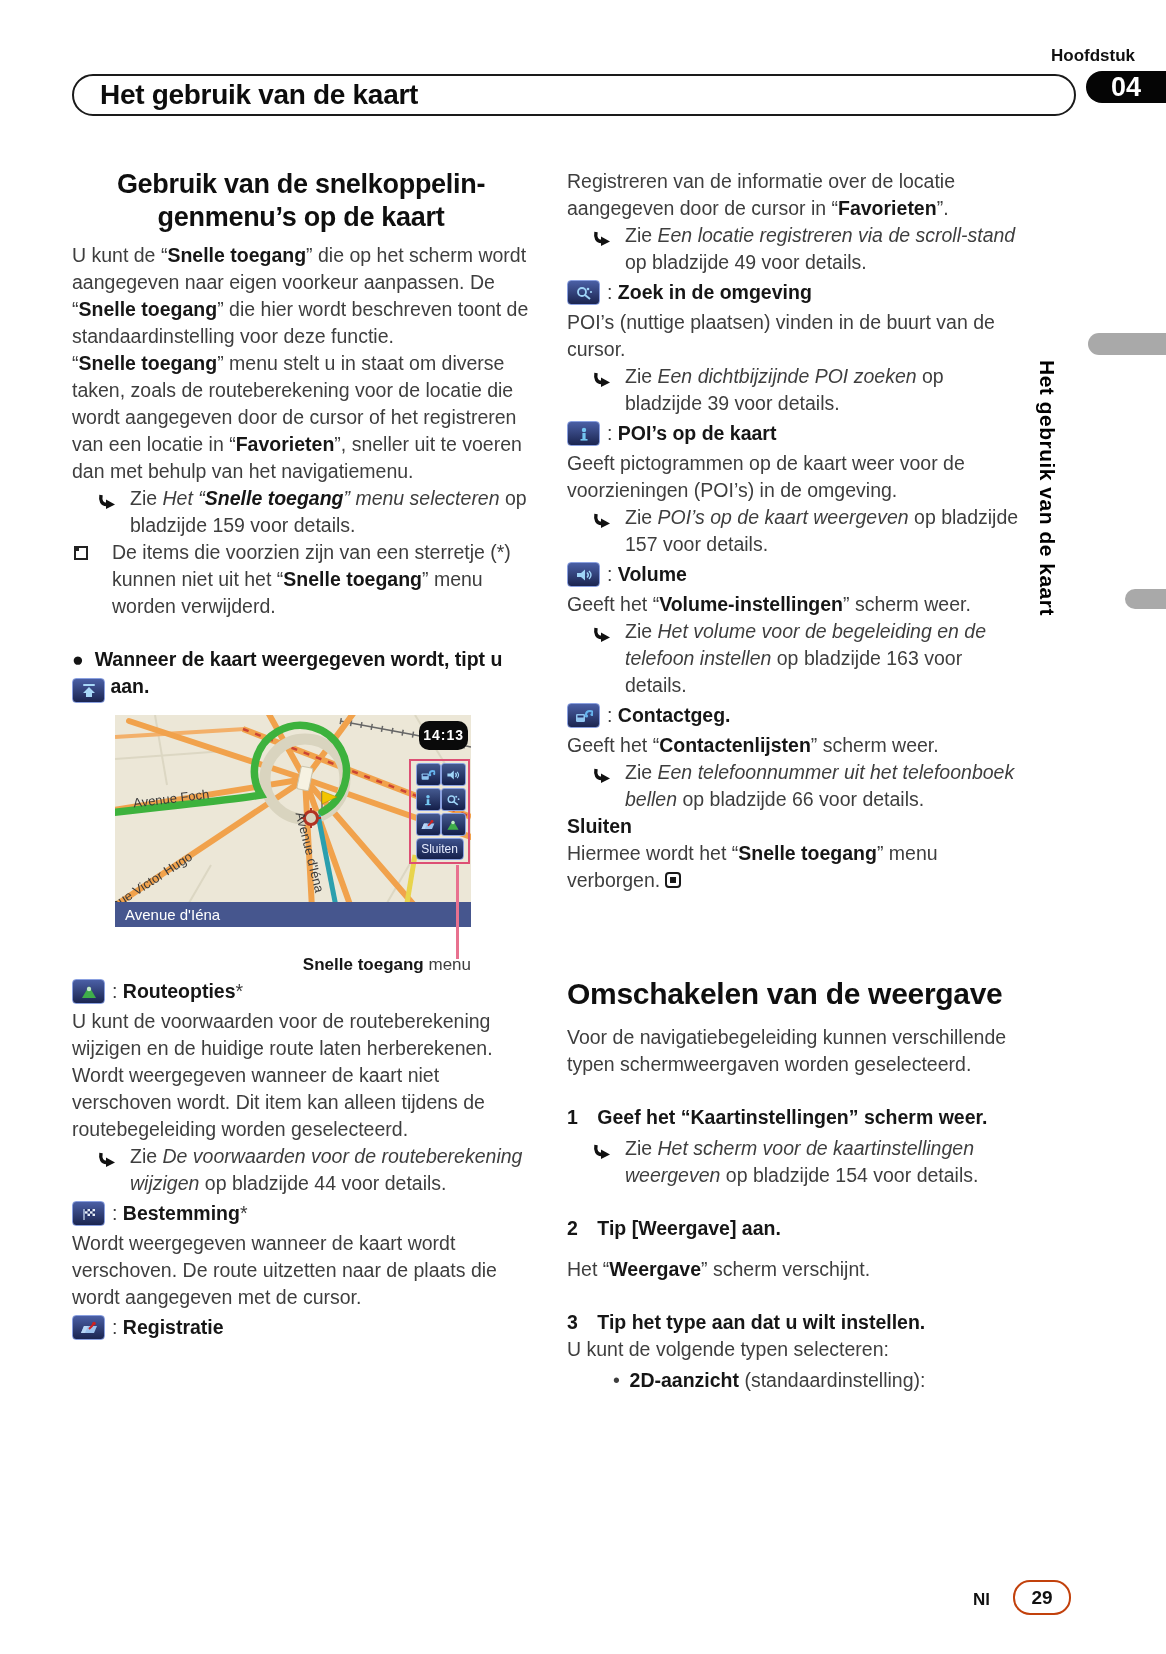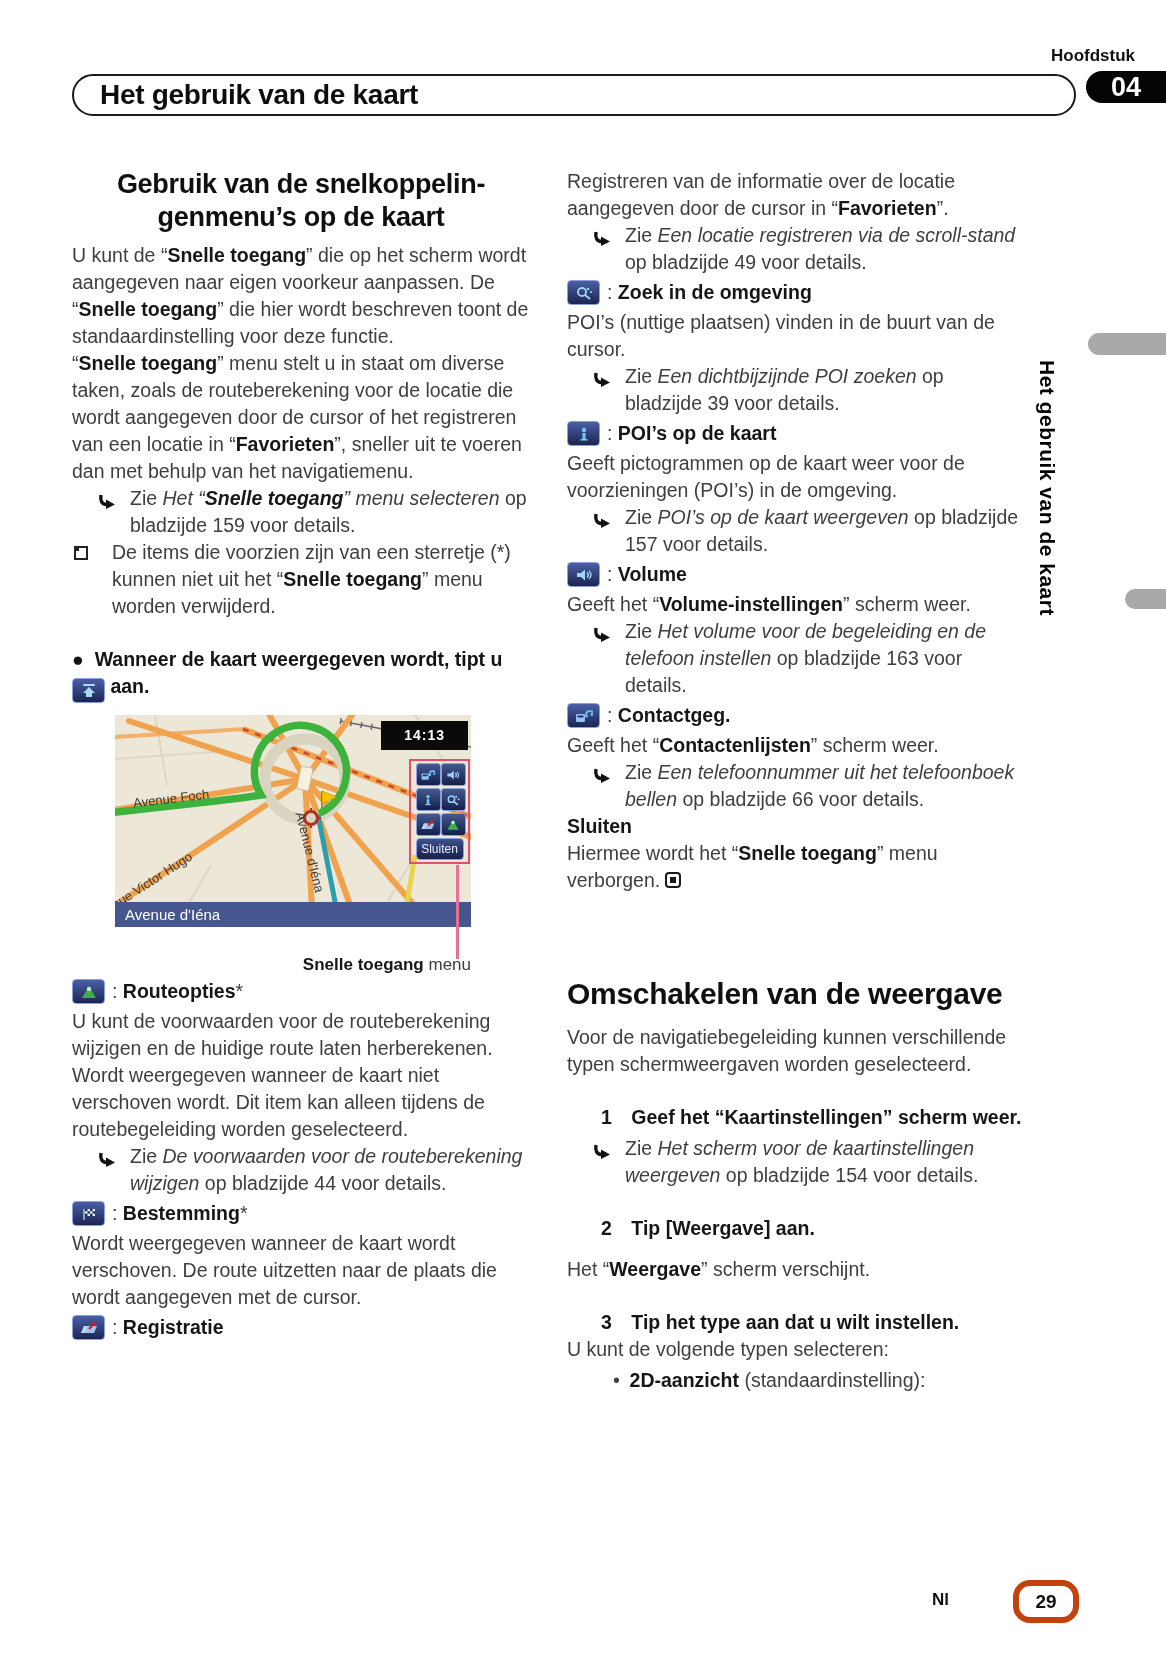--- a/index.html
+++ b/index.html
@@ -19,57 +19,57 @@
              color:#0d0d0d;letter-spacing:-0.3px;}
   .chapter-badge{position:absolute;left:1086px;top:71px;width:80px;height:32px;background:#050505;
                  border-radius:23px 0 0 23px;color:#fff;font-size:27px;font-weight:bold;
                  display:flex;align-items:center;justify-content:center;}
   
   .side-tab-1{position:absolute;left:1088px;top:333px;width:78px;height:22px;background:#a9a9a9;border-radius:12px 0 0 12px;}
   .side-tab-2{position:absolute;left:1125px;top:589px;width:41px;height:20px;background:#a9a9a9;border-radius:11px 0 0 11px;}
   .vtitle{position:absolute;left:1034px;top:360px;writing-mode:vertical-rl;font-size:21px;
           font-weight:bold;color:#000;letter-spacing:0.5px;}
   
-  .lang-code{position:absolute;left:932px;top:1586px;font-size:17px;font-weight:bold;color:#111;}
-  .page-pill{position:absolute;left:1013px;top:1580px;width:54px;height:31px;border:6px solid #c2410c;
+  .lang-code{position:absolute;left:973px;top:1586px;font-size:17px;font-weight:bold;color:#111;}
+  .page-pill{position:absolute;left:1013px;top:1580px;width:54px;height:31px;border:2px solid #c2410c;
              border-radius:17px;display:flex;align-items:center;justify-content:center;
              font-size:19px;font-weight:bold;color:#111;}
   
   .colL{position:absolute;left:72px;top:168px;width:458px;}
   .colR{position:absolute;left:567px;top:168px;width:458px;}
   .h2{font-size:27px;line-height:33px;font-weight:bold;color:#0f0f0f;letter-spacing:-0.3px;margin:0 0 8px 0;text-align:center;}
   .h1r{font-size:30px;line-height:36px;font-weight:bold;color:#0f0f0f;letter-spacing:-0.3px;margin:82px 0 12px 0;}
   .ref{position:relative;margin-left:26px;padding-left:32px;}
   .refarrow{position:absolute;left:0;top:4px;}
   .note{position:relative;padding-left:40px;}
   .noteglyph{position:absolute;left:2px;top:7px;width:10px;height:10px;border:2px solid #222;background:#fff;}
   .noteglyph::after{content:"";position:absolute;left:-2px;top:-2px;width:5px;height:5px;background:#222;}
   .bullet-head{font-weight:bold;color:#141414;margin-top:26px;margin-bottom:12px;}
-  .step{font-weight:bold;color:#141414;margin-top:26px;margin-left:34px;}
+  .step{font-weight:bold;color:#141414;margin-top:26px;}
   .li{margin-left:46px;margin-top:4px;}
   .mt4{margin-top:4px;} .mt14{margin-top:14px;} .mt16{margin-top:16px;}
   
   .btn-icon{display:inline-flex;align-items:center;justify-content:center;width:31px;height:23px;
             background:linear-gradient(#4a5fa5,#1b2550);border:1px solid #8aa0e0;border-radius:4px;
             vertical-align:-4px;flex:none;}
   .btn-icon svg{display:block;}
   .icon-head{display:flex;align-items:center;gap:7px;margin:3px 0;}
   .endmark{display:inline-block;width:12px;height:12px;border:2px solid #1a1a1a;border-radius:4px;
            position:relative;vertical-align:-1px;margin-left:5px;}
   .endmark::after{content:"";position:absolute;left:3px;top:3px;width:6px;height:6px;background:#1a1a1a;}
   
   .map-wrap{position:relative;width:356px;margin:10px 0 0 43px;}
   .map{position:relative;width:356px;height:212px;overflow:hidden;background:#ece7d7;}
   .map svg.mapbg{position:absolute;left:0;top:0;}
   .map-label{position:absolute;font-size:13px;color:#3a3a3a;white-space:nowrap;}
   .lbl-foch{left:18px;top:70px;transform:rotate(-7deg);}
   .lbl-hugo{left:-30px;top:158px;transform:rotate(-33deg);}
   .lbl-iena{left:198px;top:94px;transform:rotate(76deg);transform-origin:left top;}
   .map-time{position:absolute;right:3px;top:6px;background:#0a0a0a;color:#fff;font-size:14px;
-            font-weight:bold;letter-spacing:1px;padding:1px 23px;border-radius:0;}
+            font-weight:bold;letter-spacing:1px;padding:1px 4px;border-radius:10px;}
   .qmenu{position:absolute;right:1px;top:44px;width:53px;border:2px solid #dd4f74;padding:2px;
          display:grid;grid-template-columns:23px 23px;gap:2px;justify-content:center;}
   .mbtn{width:23px;height:21px;border:1px solid #8aa0e0;border-radius:3px;
         background:linear-gradient(#44598f,#141f4a);display:flex;align-items:center;justify-content:center;}
   .mbtn svg{transform:scale(0.8);display:block;}
   .mclose{grid-column:span 2;height:20px;border:1px solid #8aa0e0;border-radius:4px;
           background:linear-gradient(#3d518c,#16204b);color:#e6ecff;font-size:12px;
           display:flex;align-items:center;justify-content:center;}
   .bluebar{position:absolute;left:0;bottom:0;width:100%;height:25px;background:#46568e;color:#fff;
            font-size:15px;line-height:25px;padding-left:10px;box-sizing:border-box;}

